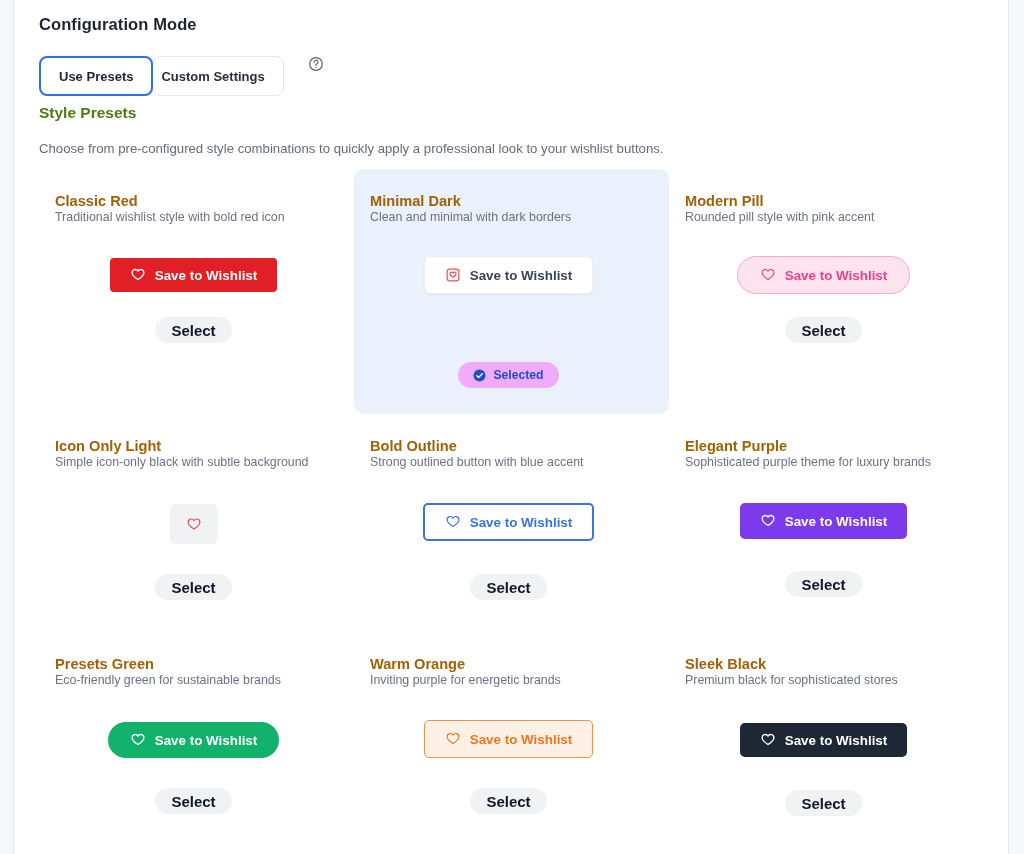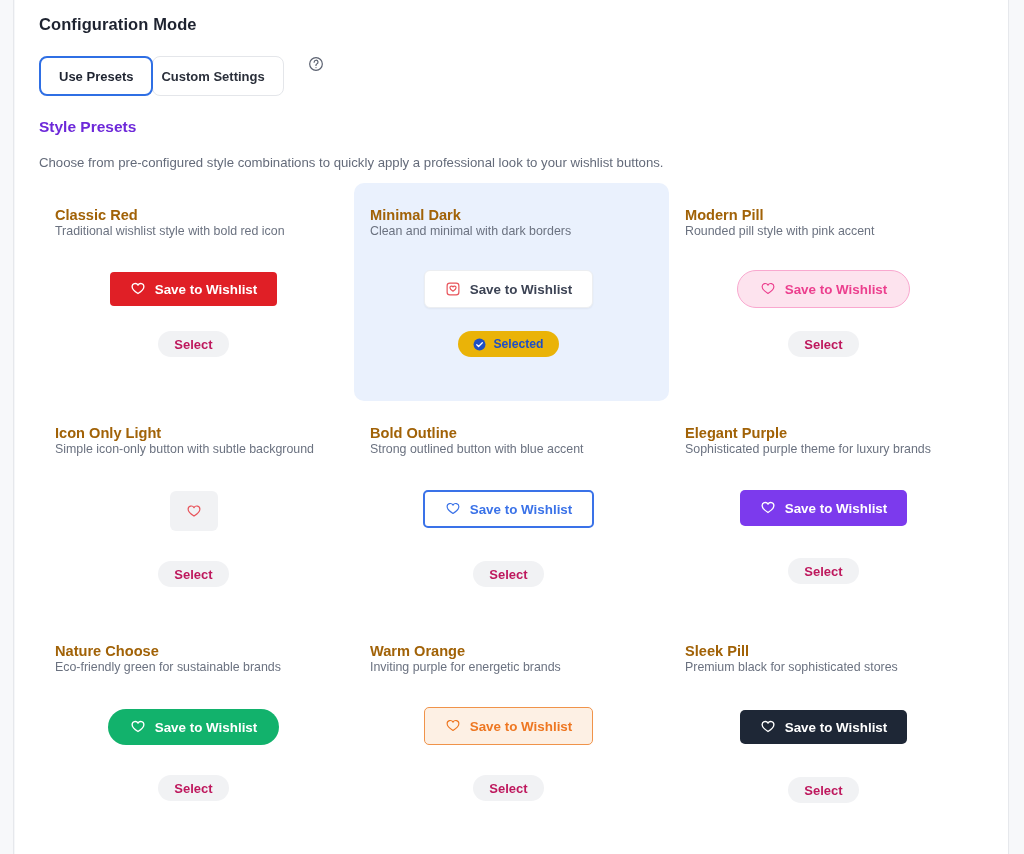--- a/index.html
+++ b/index.html
@@ -110,22 +110,22 @@
   .mode-row .help-wrap {
     display: flex;
     align-items: center;
     height: 40px;
     align-self: flex-start;
   }
 
   .subsection-title {
     font-size: 15.5px;
     font-weight: 700;
-    color: #6d28d9;
-    margin-top: 22px;
+    color: #4d7c0f;
+    margin-top: 8px;
   }
 
   .subsection-desc {
     font-size: 13.2px;
     color: #646b7a;
     margin-top: 18px;
     line-height: 1.3;
   }
 
   
@@ -275,40 +275,41 @@
   
   .select-chip {
     display: inline-flex;
     align-items: center;
     justify-content: center;
     height: 26px;
     padding: 0 16px;
     border-radius: 999px;
     background: #f1f2f4;
     border: none;
-    color: #be185d;
-    font-size: 13px;
+    color: #0f172a;
+    font-size: 15px;
     font-weight: 700;
     cursor: pointer;
   }
 
   .selected-chip {
     display: inline-flex;
     align-items: center;
     justify-content: center;
     gap: 7px;
     height: 26px;
     padding: 0 15px;
     border-radius: 999px;
-    background: #eab308;
+    background: #f0abfc;
     border: none;
     color: #1f4fc4;
     font-size: 12.2px;
     font-weight: 700;
     cursor: pointer;
+    margin-top: 45px;
   }
   .selected-chip .chk { width: 13px; height: 13px; display:inline-flex; flex:0 0 auto;}
 </style>
 </head>
 <body>
 
 <div id="app">
 
   <div class="gutter-left"></div>
   <div class="gutter-right"></div>
@@ -398,21 +399,21 @@
               <span>Save to Wishlist</span>
             </button>
           </div>
           <div class="select-row">
             <button class="select-chip">Select</button>
           </div>
         </div>
 
         <div class="preset-card">
           <div class="preset-name">Icon Only Light</div>
-          <div class="preset-desc">Simple icon-only button with subtle background</div>
+          <div class="preset-desc">Simple icon-only black with subtle background</div>
           <div class="preview-row" style="margin-top:32px;">
             <button class="wl-btn s-icononly">
               <span class="heart">
                 <svg width="17" height="17" viewBox="0 0 24 24" fill="none" stroke="currentColor" stroke-width="1.8" stroke-linecap="round" stroke-linejoin="round">
                   <path d="M20.8 8.6c0 4.6-8.8 10.2-8.8 10.2S3.2 13.2 3.2 8.6a4.7 4.7 0 0 1 8.8-2.4 4.7 4.7 0 0 1 8.8 2.4z"></path>
                 </svg>
               </span>
               <span></span>
             </button>
           </div>
@@ -451,21 +452,21 @@
               </span>
               <span>Save to Wishlist</span>
             </button>
           </div>
           <div class="select-row" style="margin-top:28px;">
             <button class="select-chip">Select</button>
           </div>
         </div>
 
         <div class="preset-card">
-          <div class="preset-name">Nature Choose</div>
+          <div class="preset-name">Presets Green</div>
           <div class="preset-desc">Eco-friendly green for sustainable brands</div>
           <div class="preview-row" style="margin-top:30px;">
             <button class="wl-btn s-green">
               <span class="heart">
                 <svg width="16" height="16" viewBox="0 0 24 24" fill="none" stroke="currentColor" stroke-width="2" stroke-linecap="round" stroke-linejoin="round">
                   <path d="M20.8 8.6c0 4.6-8.8 10.2-8.8 10.2S3.2 13.2 3.2 8.6a4.7 4.7 0 0 1 8.8-2.4 4.7 4.7 0 0 1 8.8 2.4z"></path>
                 </svg>
               </span>
               <span>Save to Wishlist</span>
             </button>
@@ -487,21 +488,21 @@
               </span>
               <span>Save to Wishlist</span>
             </button>
           </div>
           <div class="select-row" style="margin-top:27px;">
             <button class="select-chip">Select</button>
           </div>
         </div>
 
         <div class="preset-card">
-          <div class="preset-name">Sleek Pill</div>
+          <div class="preset-name">Sleek Black</div>
           <div class="preset-desc">Premium black for sophisticated stores</div>
           <div class="preview-row" style="margin-top:30px;">
             <button class="wl-btn s-black">
               <span class="heart">
                 <svg width="16" height="16" viewBox="0 0 24 24" fill="none" stroke="currentColor" stroke-width="2" stroke-linecap="round" stroke-linejoin="round">
                   <path d="M20.8 8.6c0 4.6-8.8 10.2-8.8 10.2S3.2 13.2 3.2 8.6a4.7 4.7 0 0 1 8.8-2.4 4.7 4.7 0 0 1 8.8 2.4z"></path>
                 </svg>
               </span>
               <span>Save to Wishlist</span>
             </button>

